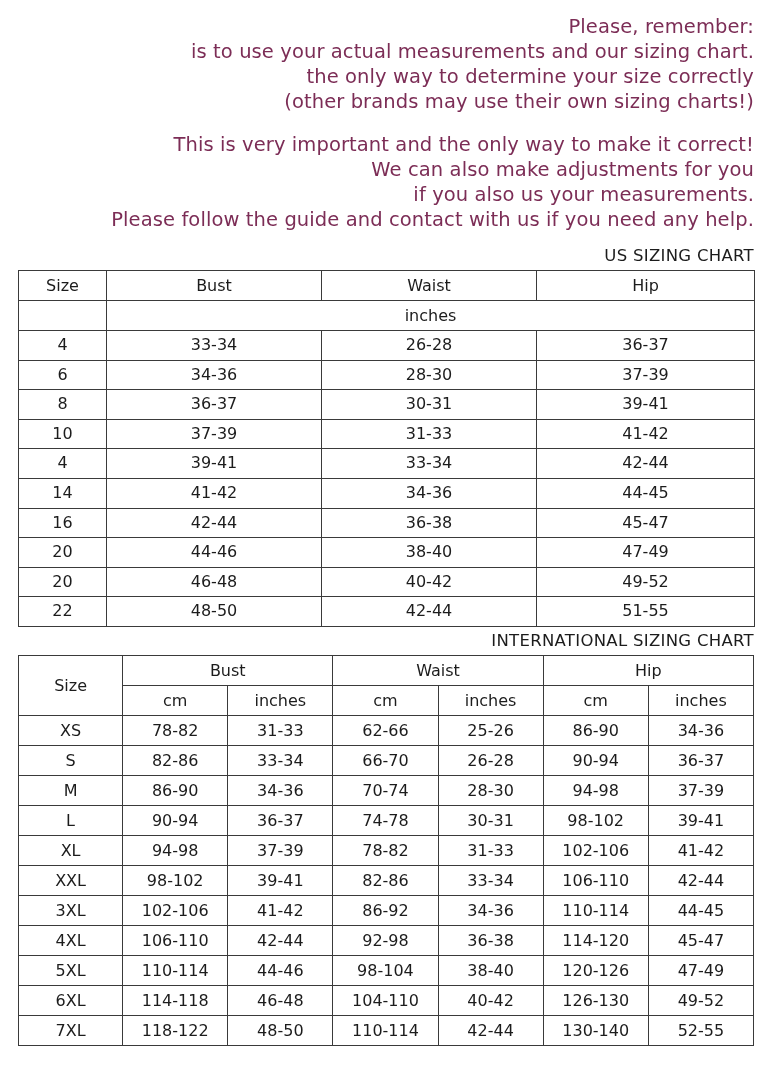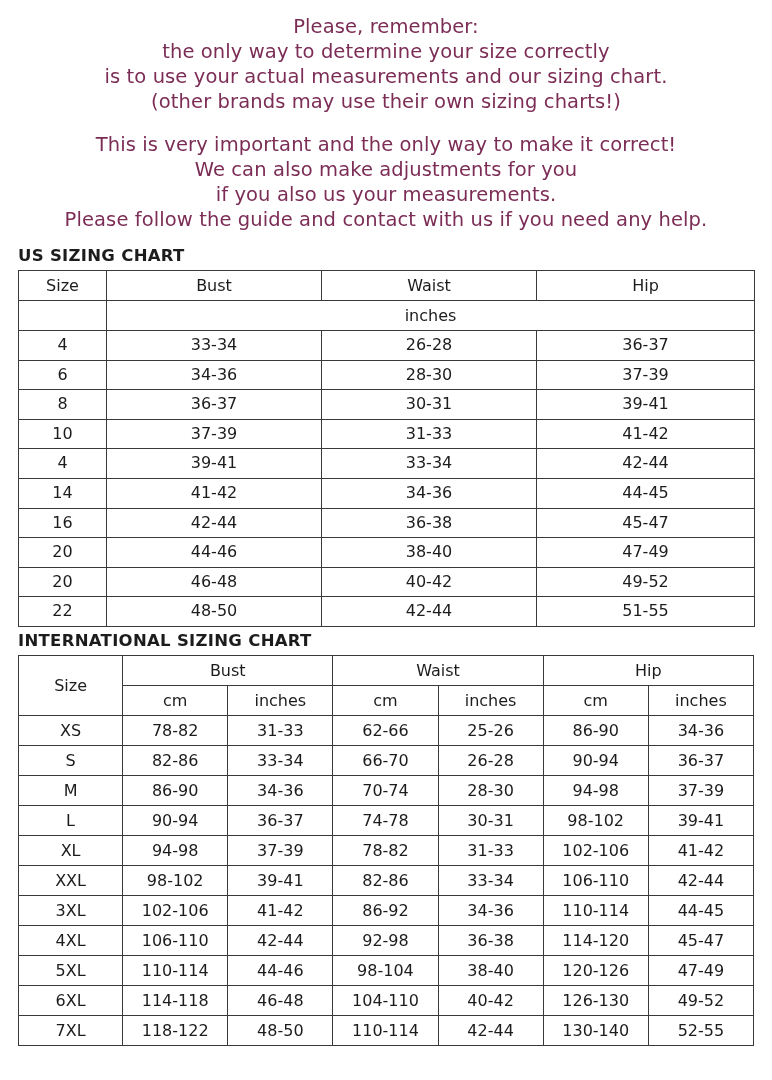--- a/index.html
+++ b/index.html
@@ -25,31 +25,30 @@
   
   .notice {
     text-align: center;
     color: #7c2d56;
     font-family: "DejaVu Sans", sans-serif;
     font-size: 19.5px;
     line-height: 25px;
     letter-spacing: 0.1px;
   }
   .notice .block-a { margin-bottom: 18px; }
-  .notice .line { display: block; white-space: nowrap; }
+  .notice .line { display: block; white-space: nowrap; text-align: right; }
 
   
   .chart-title {
-    text-align: left;
+    text-align: right;
     font-size: 16.5px;
     color: #1c1c1c;
     letter-spacing: 0.3px;
     margin: 14px 0 5px 0;
     font-family: "DejaVu Sans", sans-serif;
-    font-weight: bold;
   }
   .chart-title.intl { margin-top: 4px; }
 
   
   table {
     border-collapse: collapse;
     width: 736px;
     margin: 0 auto;
     table-layout: fixed;
   }
@@ -84,22 +83,22 @@
   #intl-table tbody tr td { height: 29px; line-height: 29px; }
 </style>
 </head>
 <body>
 
 <div class="page">
 
   <div class="notice" style="color: rgb(124, 45, 86);">
     <div class="block-a">
       <span class="line">Please, remember:</span>
+      <span class="line">is to use your actual measurements and our sizing chart.</span>
       <span class="line">the only way to determine your size correctly</span>
-      <span class="line">is to use your actual measurements and our sizing chart.</span>
       <span class="line">(other brands may use their own sizing charts!)</span>
     </div>
     <div class="block-b">
       <span class="line">This is very important and the only way to make it correct!</span>
       <span class="line">We can also make adjustments for you</span>
       <span class="line">if you also us your measurements.</span>
       <span class="line">Please follow the guide and contact with us if you need any help.</span>
     </div>
   </div>
 

